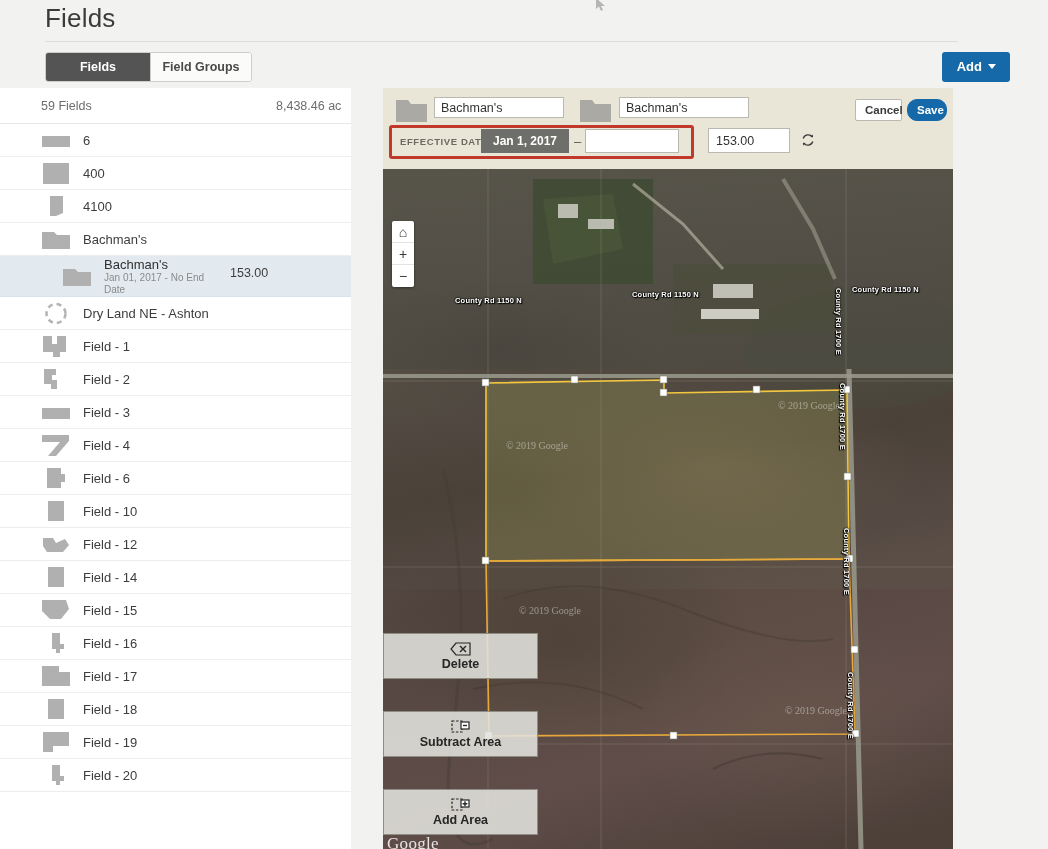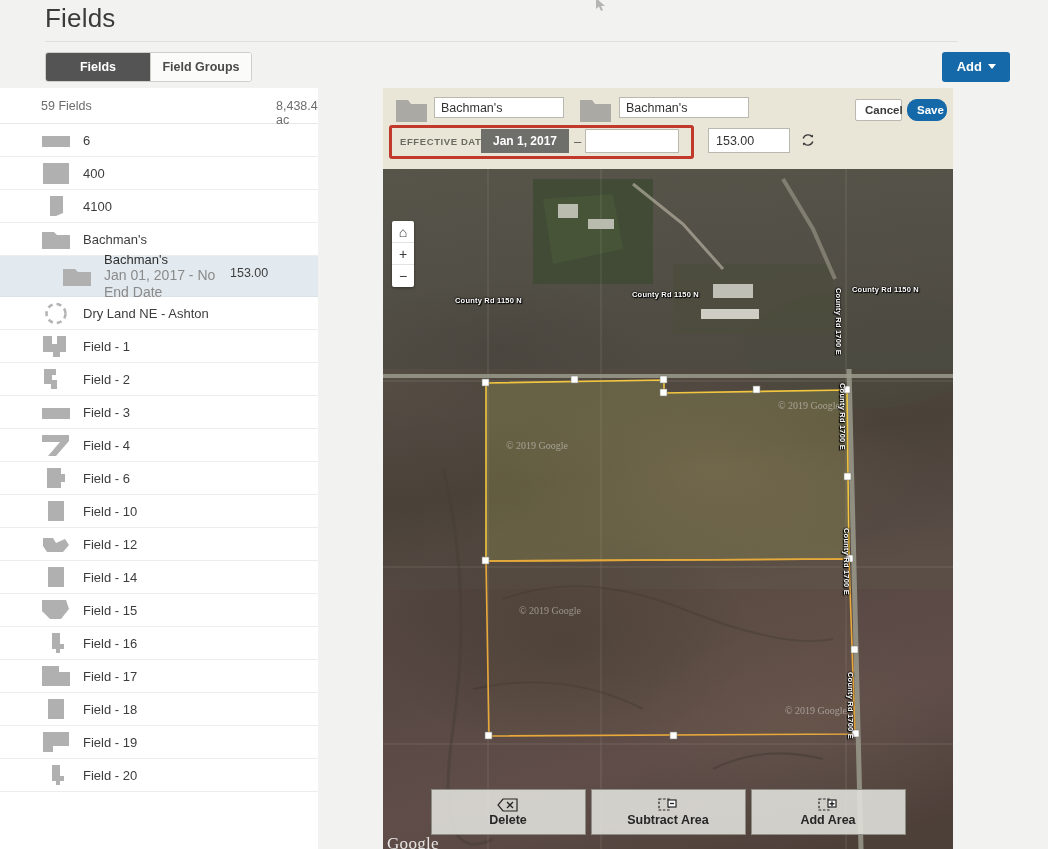--- a/index.html
+++ b/index.html
@@ -44,21 +44,21 @@
     background: #1569a8; color: #fff; border: none; border-radius: 3px;
     font-size: 13px; font-weight: bold; font-family: inherit;
     padding: 7px 14px 8px 15px; cursor: pointer;
     display: flex; align-items: center; gap: 6px;
   }
   .caret { width: 0; height: 0; border-left: 4px solid transparent;
            border-right: 4px solid transparent; border-top: 5px solid #fff; }
 
   
   .sidebar {
-    position: absolute; left: 0; top: 88px; width: 318px; height: 761px;
+    position: absolute; left: 0; top: 88px; width: 351px; height: 761px;
     background: #fff; overflow: hidden;
   }
   .sidebar-summary {
     position: relative; height: 36px; border-bottom: 1px solid #e8e8e6;
   }
   .sidebar-summary .count {
     position: absolute; left: 41px; top: 11px; font-size: 12.5px; color: #6d6d6d;
   }
   .sidebar-summary .acres {
     position: absolute; left: 276px; top: 11px; font-size: 12.5px; color: #6d6d6d;
@@ -75,21 +75,21 @@
     padding-left: 62px;
   }
   .thumb {
     width: 30px; height: 23px; flex: 0 0 30px; margin-right: 12px;
     position: relative;
   }
   .thumb svg { display: block; }
   .field-label { font-size: 13px; color: #3d3d3d; }
   .field-row.selected .field-label { font-size: 13px; color: #2f2f2f; }
   .sel-texts { display: flex; flex-direction: column; line-height: 1.18; }
-  .sel-sub { font-size: 14px; color: #8a8a8a; width: 112px; }
+  .sel-sub { font-size: 10px; color: #8a8a8a; width: 112px; }
   .sel-acres {
     position: absolute; left: 230px; top: 10px; font-size: 12.5px; color: #3d3d3d;
   }
 
   
   .map-panel {
     position: absolute; left: 383px; top: 88px; width: 570px; height: 761px;
     overflow: hidden; background: #4a4640;
   }
 
@@ -162,21 +162,21 @@
     font-family: Liberation Serif, serif; white-space: nowrap;
   }
   .gbrand {
     position: absolute; left: 4px; bottom: -5px; color: #f1f1f1; font-size: 17px;
     font-family: "Liberation Serif", serif; letter-spacing: .3px; opacity: .92;
   }
 
   
   .map-actions {
     position: absolute; left: 0; bottom: 14px; width: 570px;
-    display: flex; justify-content: center; gap: 5px;
+    display: flex; justify-content: center; gap: 32px; flex-direction: column;
   }
   .act-btn {
     width: 155px; height: 46px; background: rgba(226,226,221,.88);
     border: 1px solid #8d8d86; font-family: inherit; cursor: pointer;
     display: flex; flex-direction: column; align-items: center; justify-content: center;
     gap: 1px; color: #262626;
   }
   .act-btn .lbl { font-size: 12.5px; font-weight: bold; }
 
   .cursor-artifact {

